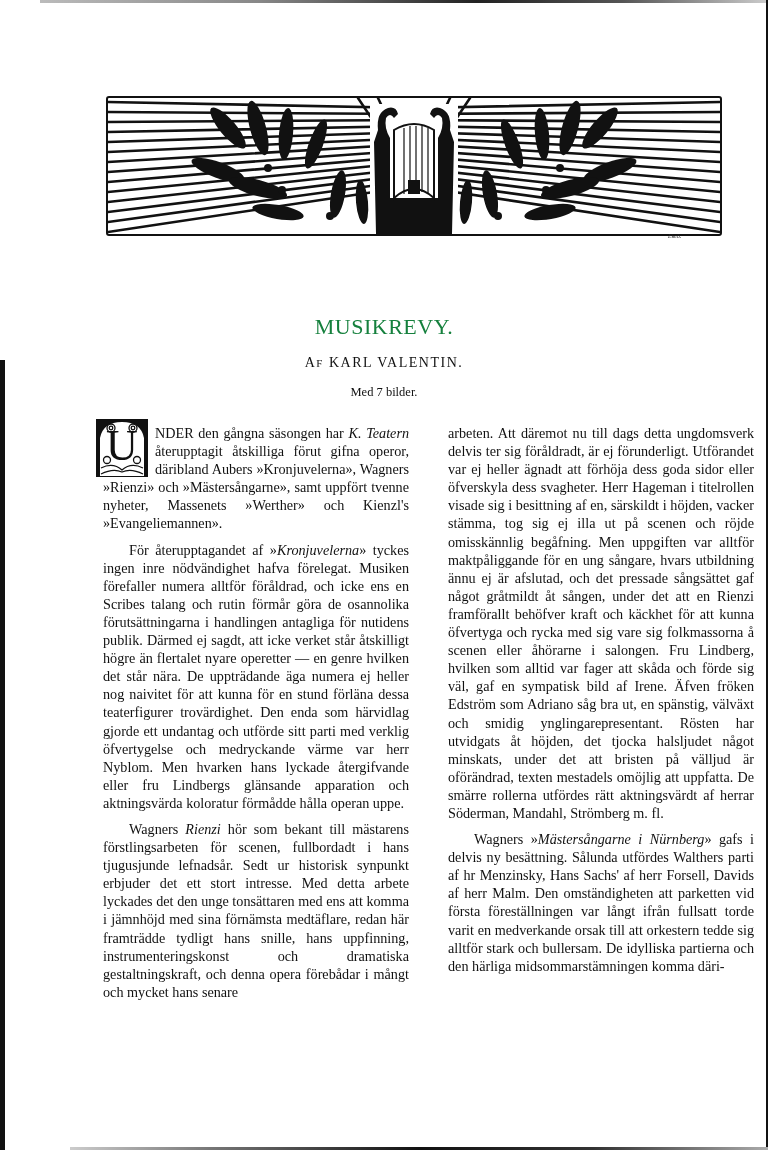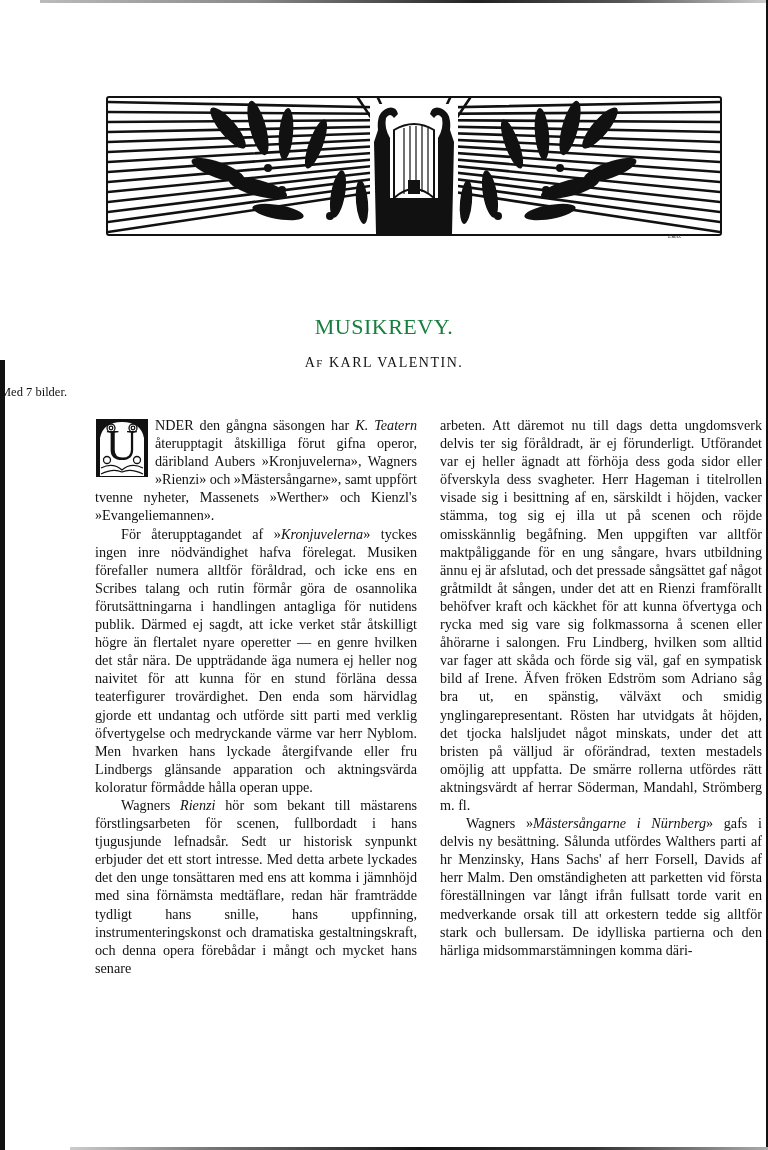--- a/index.html
+++ b/index.html
@@ -20,27 +20,27 @@
     border: 2px solid #111; border-radius: 3px; overflow: hidden; background: #fff;
   }
   .vignette svg { display: block; }
   .signature { position: absolute; left: 668px; top: 233px; font-size: 6px; font-style: italic; color: #222; }
 
   .title { position: absolute; left: 0; width: 768px; top: 314px; text-align: center;
     font-size: 22px; letter-spacing: 0.5px; color: #15803d; }
   .byline { position: absolute; left: 0; width: 768px; top: 355px; text-align: center;
     font-size: 14px; letter-spacing: 1.5px; }
   .byline .sc { font-size: 11px; }
-  .subnote { position: absolute; left: 0; width: 768px; top: 385px; font-size: 12.5px; }
+  .subnote { position: absolute; left: 0; width: 768px; top: 385px; text-align: center; font-size: 12.5px; }
 
   .col { position: absolute; top: 416px; width: 322px; font-size: 14.2px; line-height: 18.1px;
     text-align: justify; hyphens: manual; }
   .col.left { left: 95px; }
   .col.right { left: 440px; }
-  .col p { margin: 0; }
+  .col p { margin: 8px; }
   .col p.indent { text-indent: 26px; }
   .col i { font-style: italic; }
 
   .dropcap { float: left; width: 54px; height: 60px; margin: 2px 6px 0 0; position: relative; }
   .dropcap svg { display: block; }
   .dropcap .letter { position: absolute; left: 0; top: 6px; width: 54px; text-align: center;
     font-size: 44px; line-height: 44px; color: #111; }
 </style>
 </head>
 <body>

